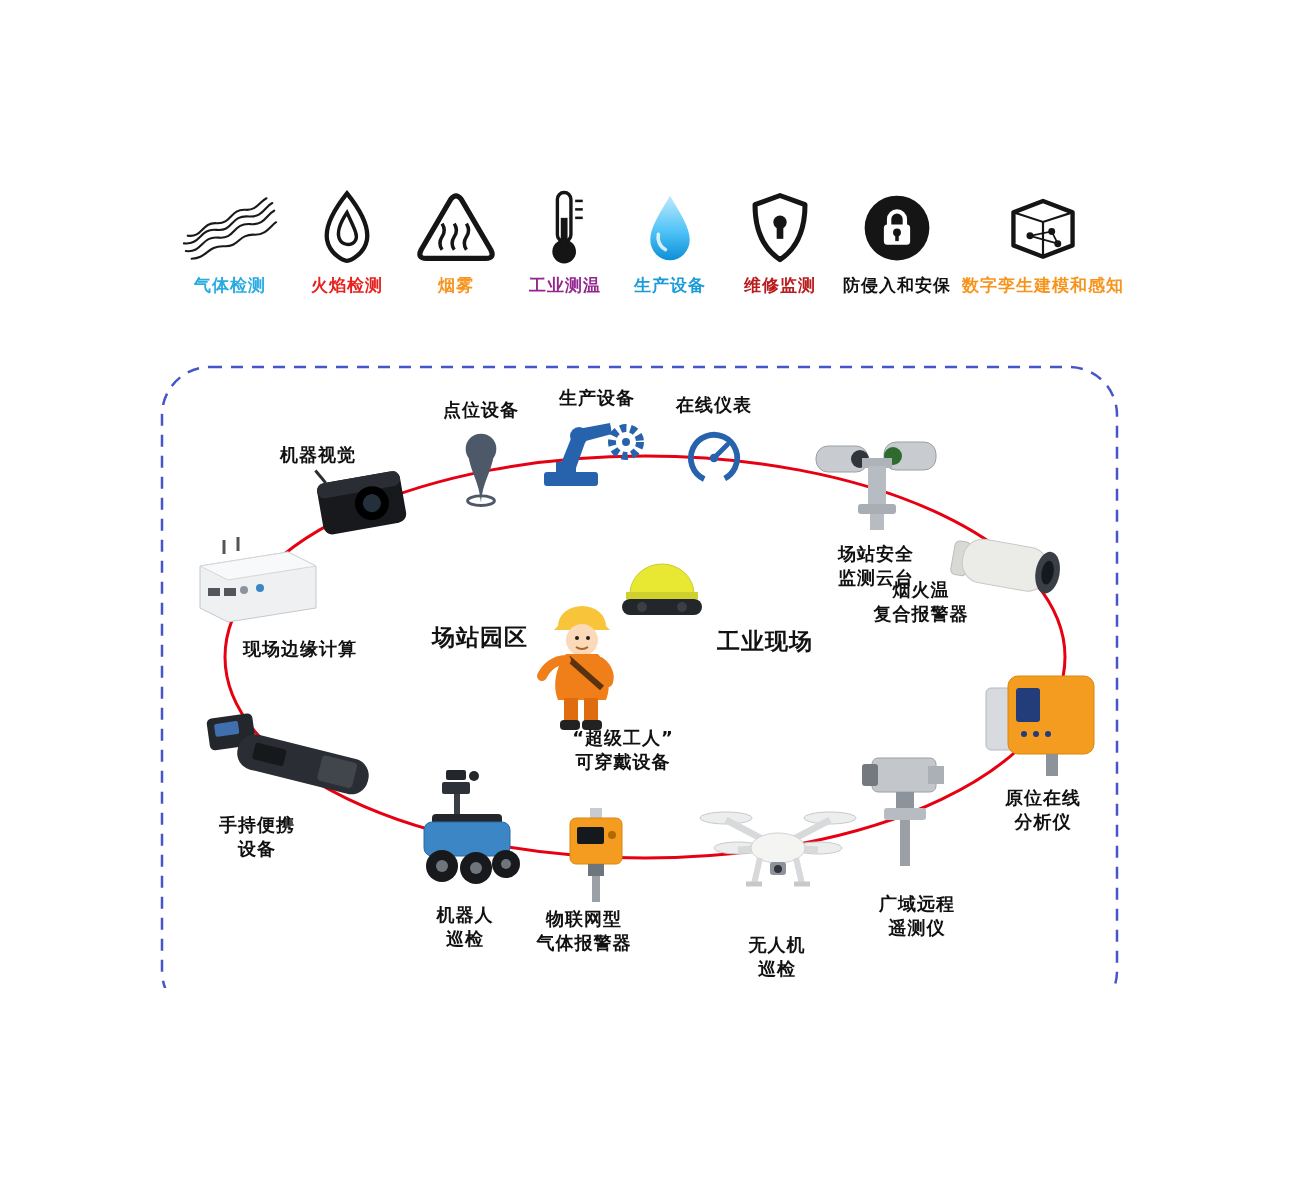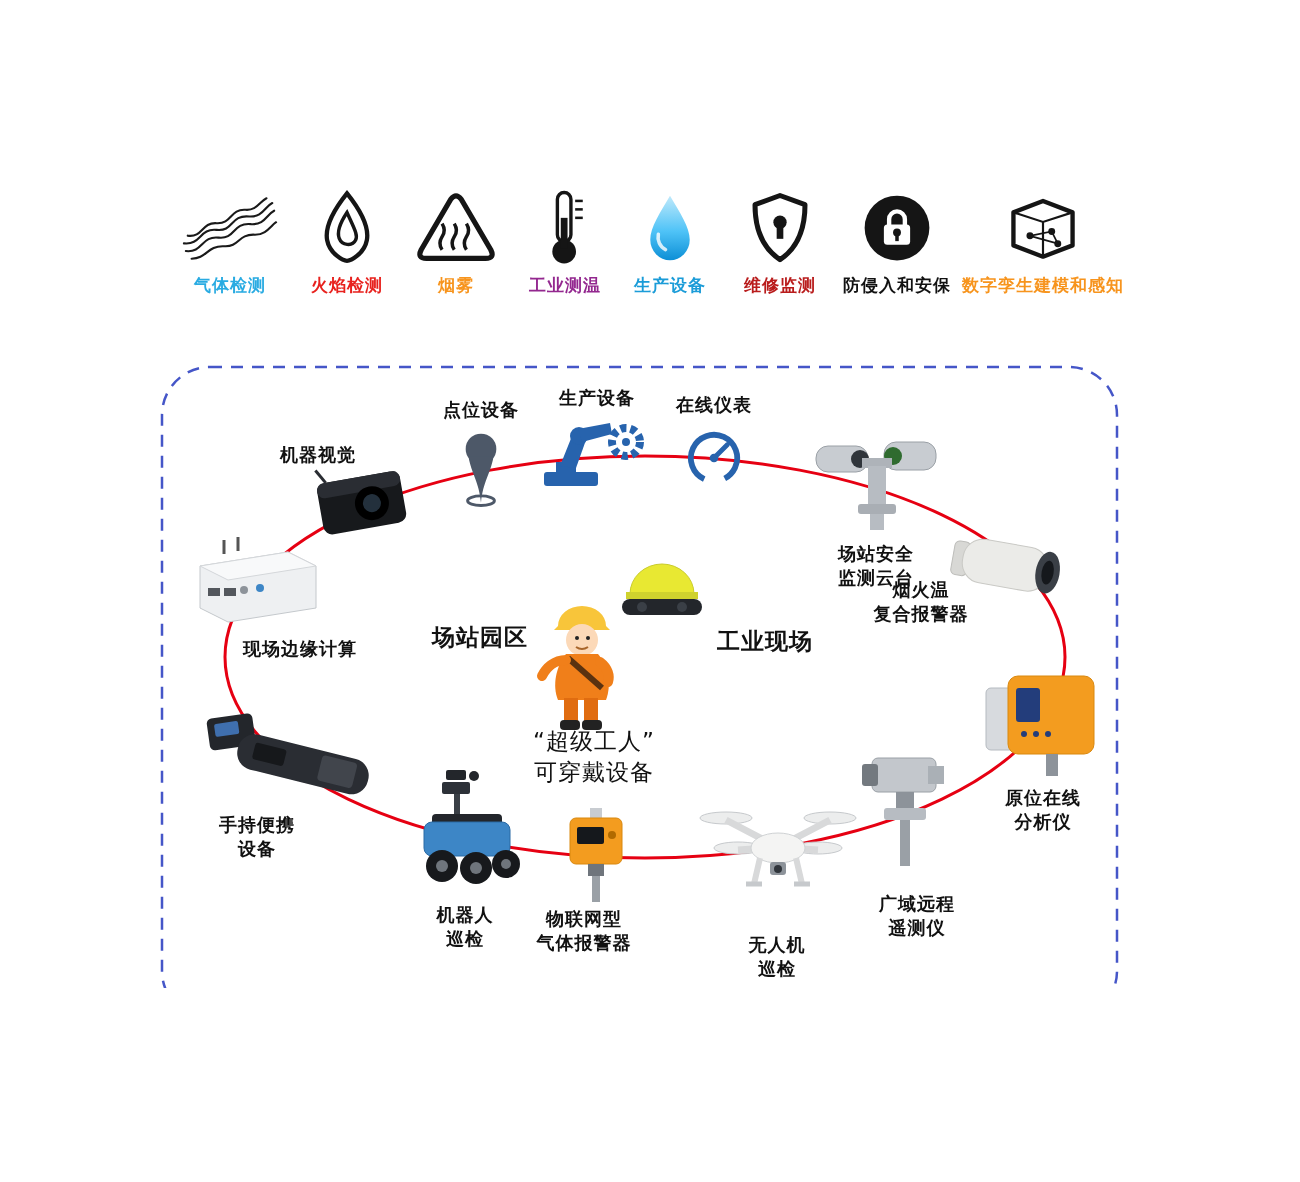--- a/index.html
+++ b/index.html
@@ -8,21 +8,21 @@
     font-family:"DejaVu Sans","Liberation Sans",sans-serif;color:#1a1a1a;
   }
   
   .legend-item{position:absolute;top:190px;display:flex;flex-direction:column;align-items:center;transform:translateX(-50%);}
   .icon-box{height:76px;display:flex;align-items:center;justify-content:center;}
   .legend-label{margin-top:8px;font-size:17px;font-weight:700;white-space:nowrap;letter-spacing:1px;}
   
   .bg-svg{position:absolute;left:0;top:0;}
   .lbl{position:absolute;transform:translateX(-50%);text-align:center;font-size:18px;line-height:1.35;color:#111;font-weight:700;white-space:pre-line;letter-spacing:1px;}
   .lbl.bold{font-weight:700;font-size:23px;font-family:Liberation Serif, serif;}
-  .lbl.boldsm{font-weight:400;font-size:23px;}
+  .lbl.boldsm{font-weight:700;font-size:18px;margin-left:29px;}
   .dev{position:absolute;}
   .dev svg{width:100%;height:100%;display:block;}
   
   .l-mv{left:318px;top:443px}  .l-pd{left:481px;top:398px}  .l-pe{left:597px;top:386px}
   .l-oi{left:714px;top:393px}  .l-ptz{left:876px;top:542px} .l-fa{left:921px;top:578px}
   .l-an{left:1043px;top:786px} .l-tm{left:917px;top:892px}  .l-dr{left:777px;top:933px}
   .l-ga{left:584px;top:907px}  .l-rb{left:465px;top:903px}  .l-hh{left:257px;top:813px}
   .l-ec{left:300px;top:637px}  .l-sp{left:480px;top:622px}  .l-is{left:765px;top:626px}
   .l-sw{left:594px;top:726px}
   

